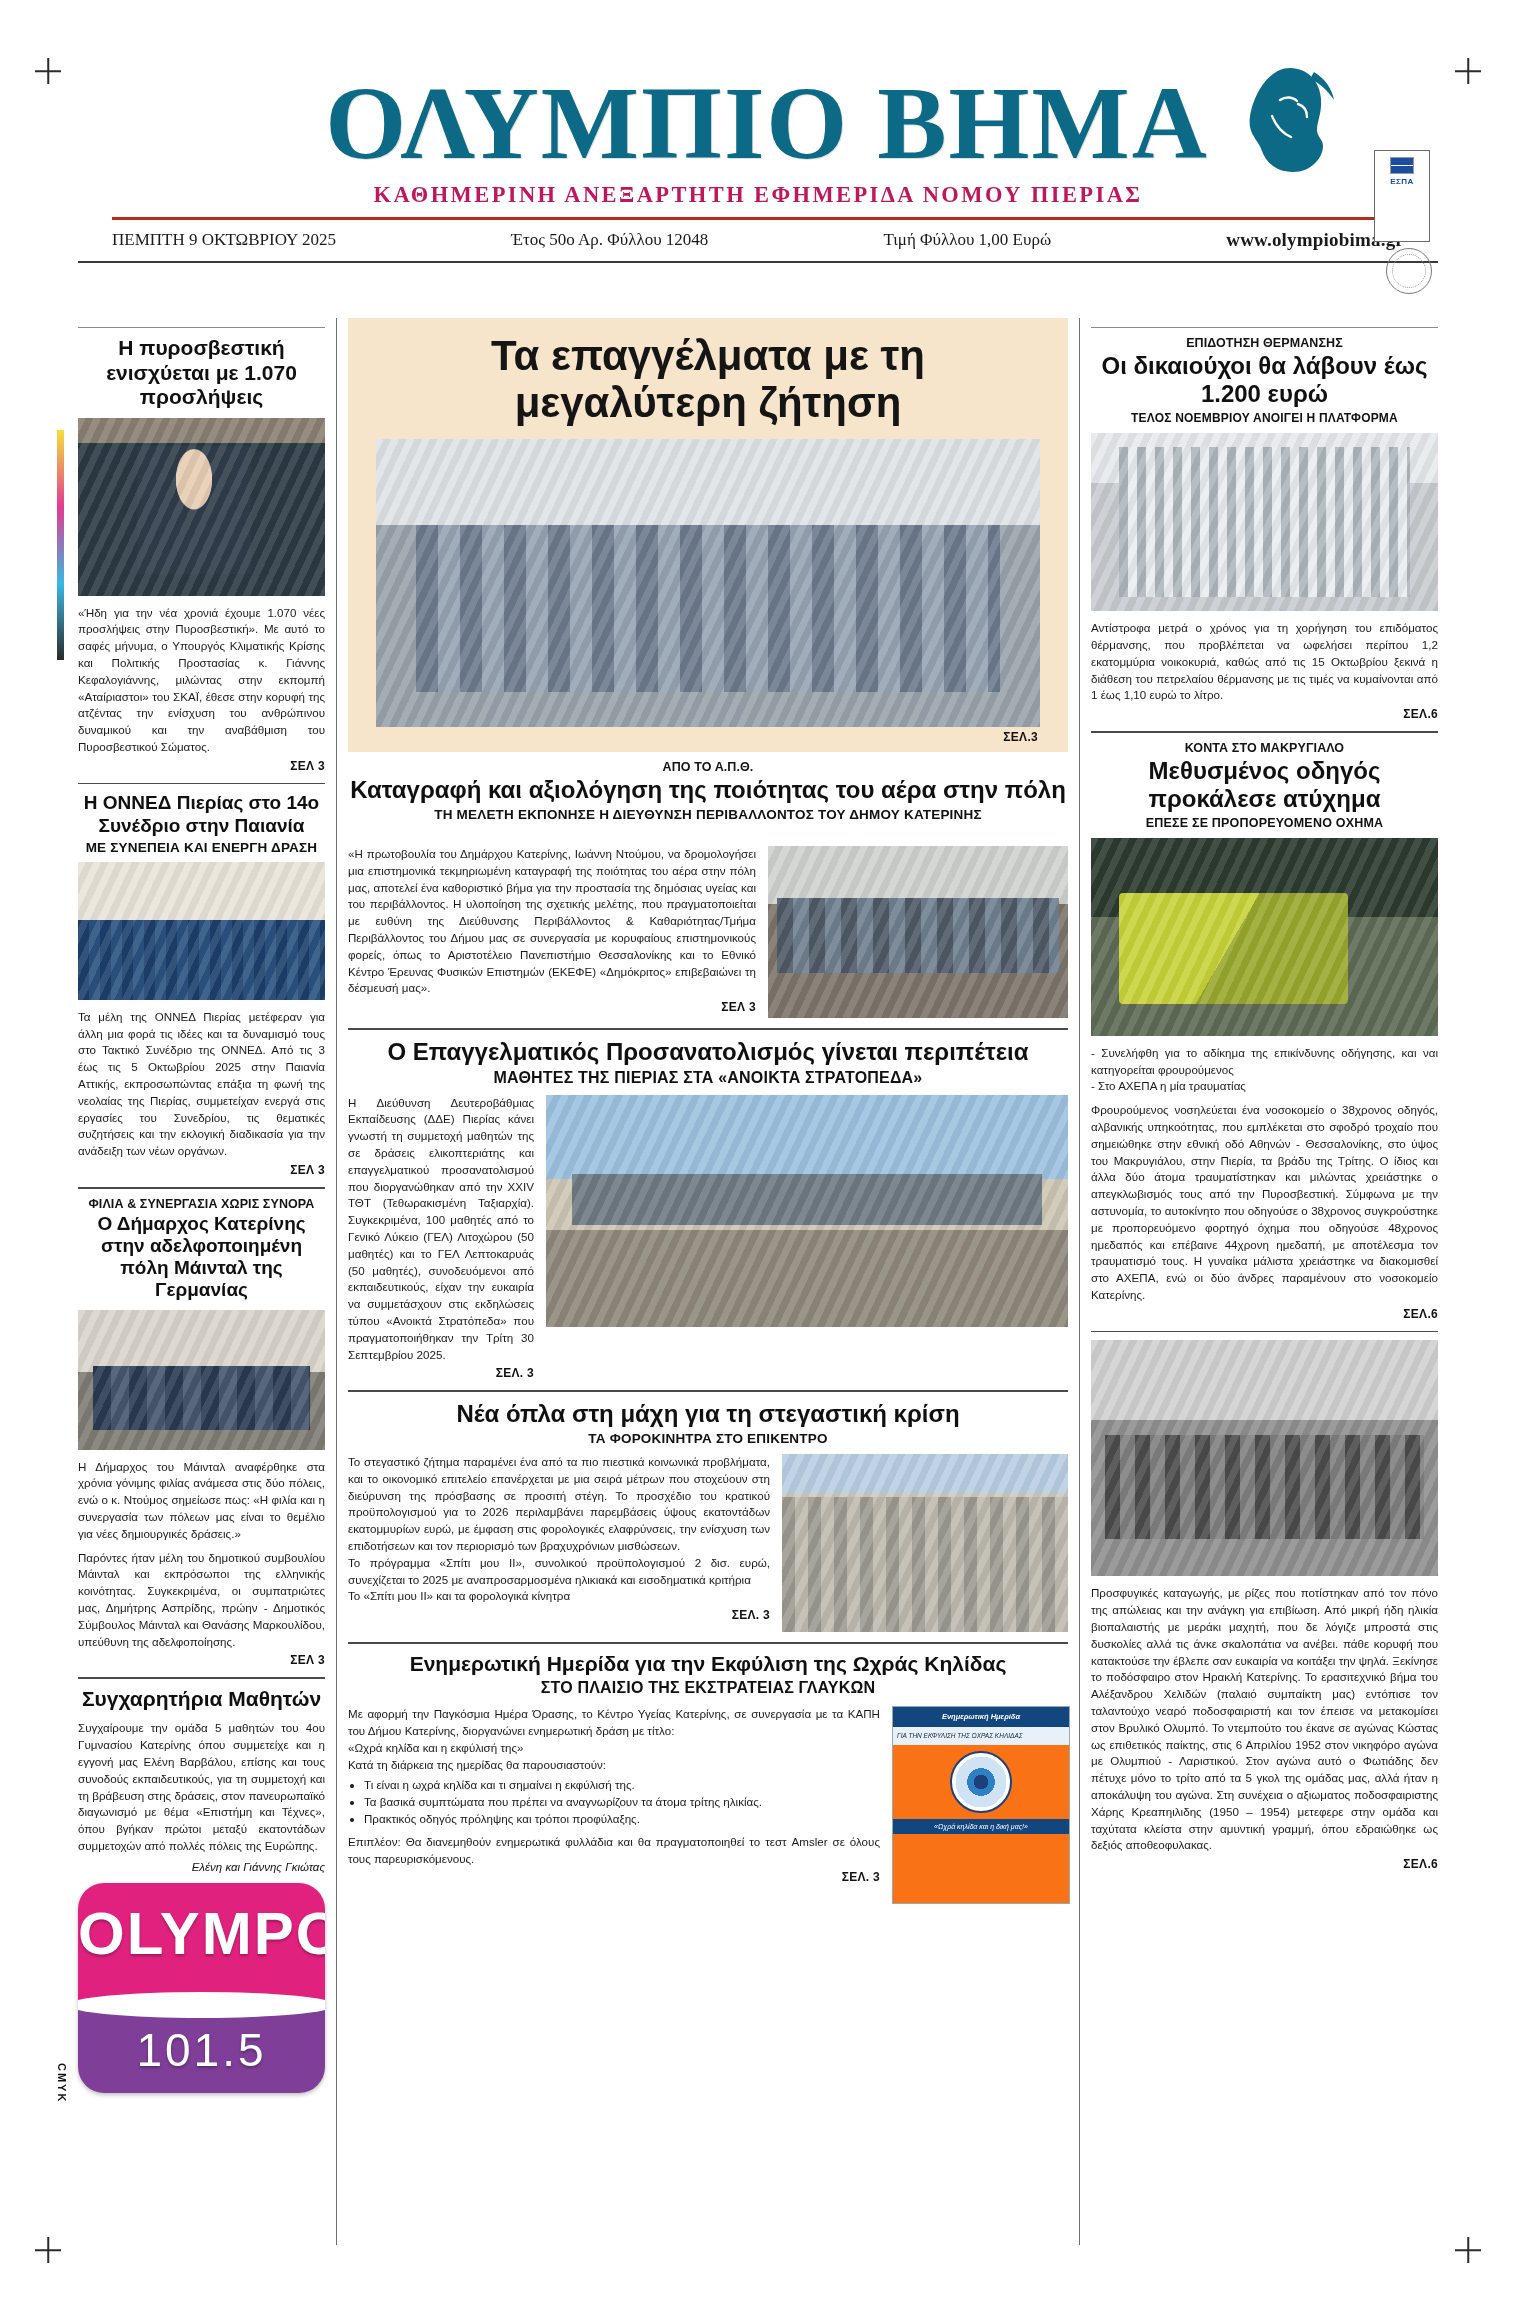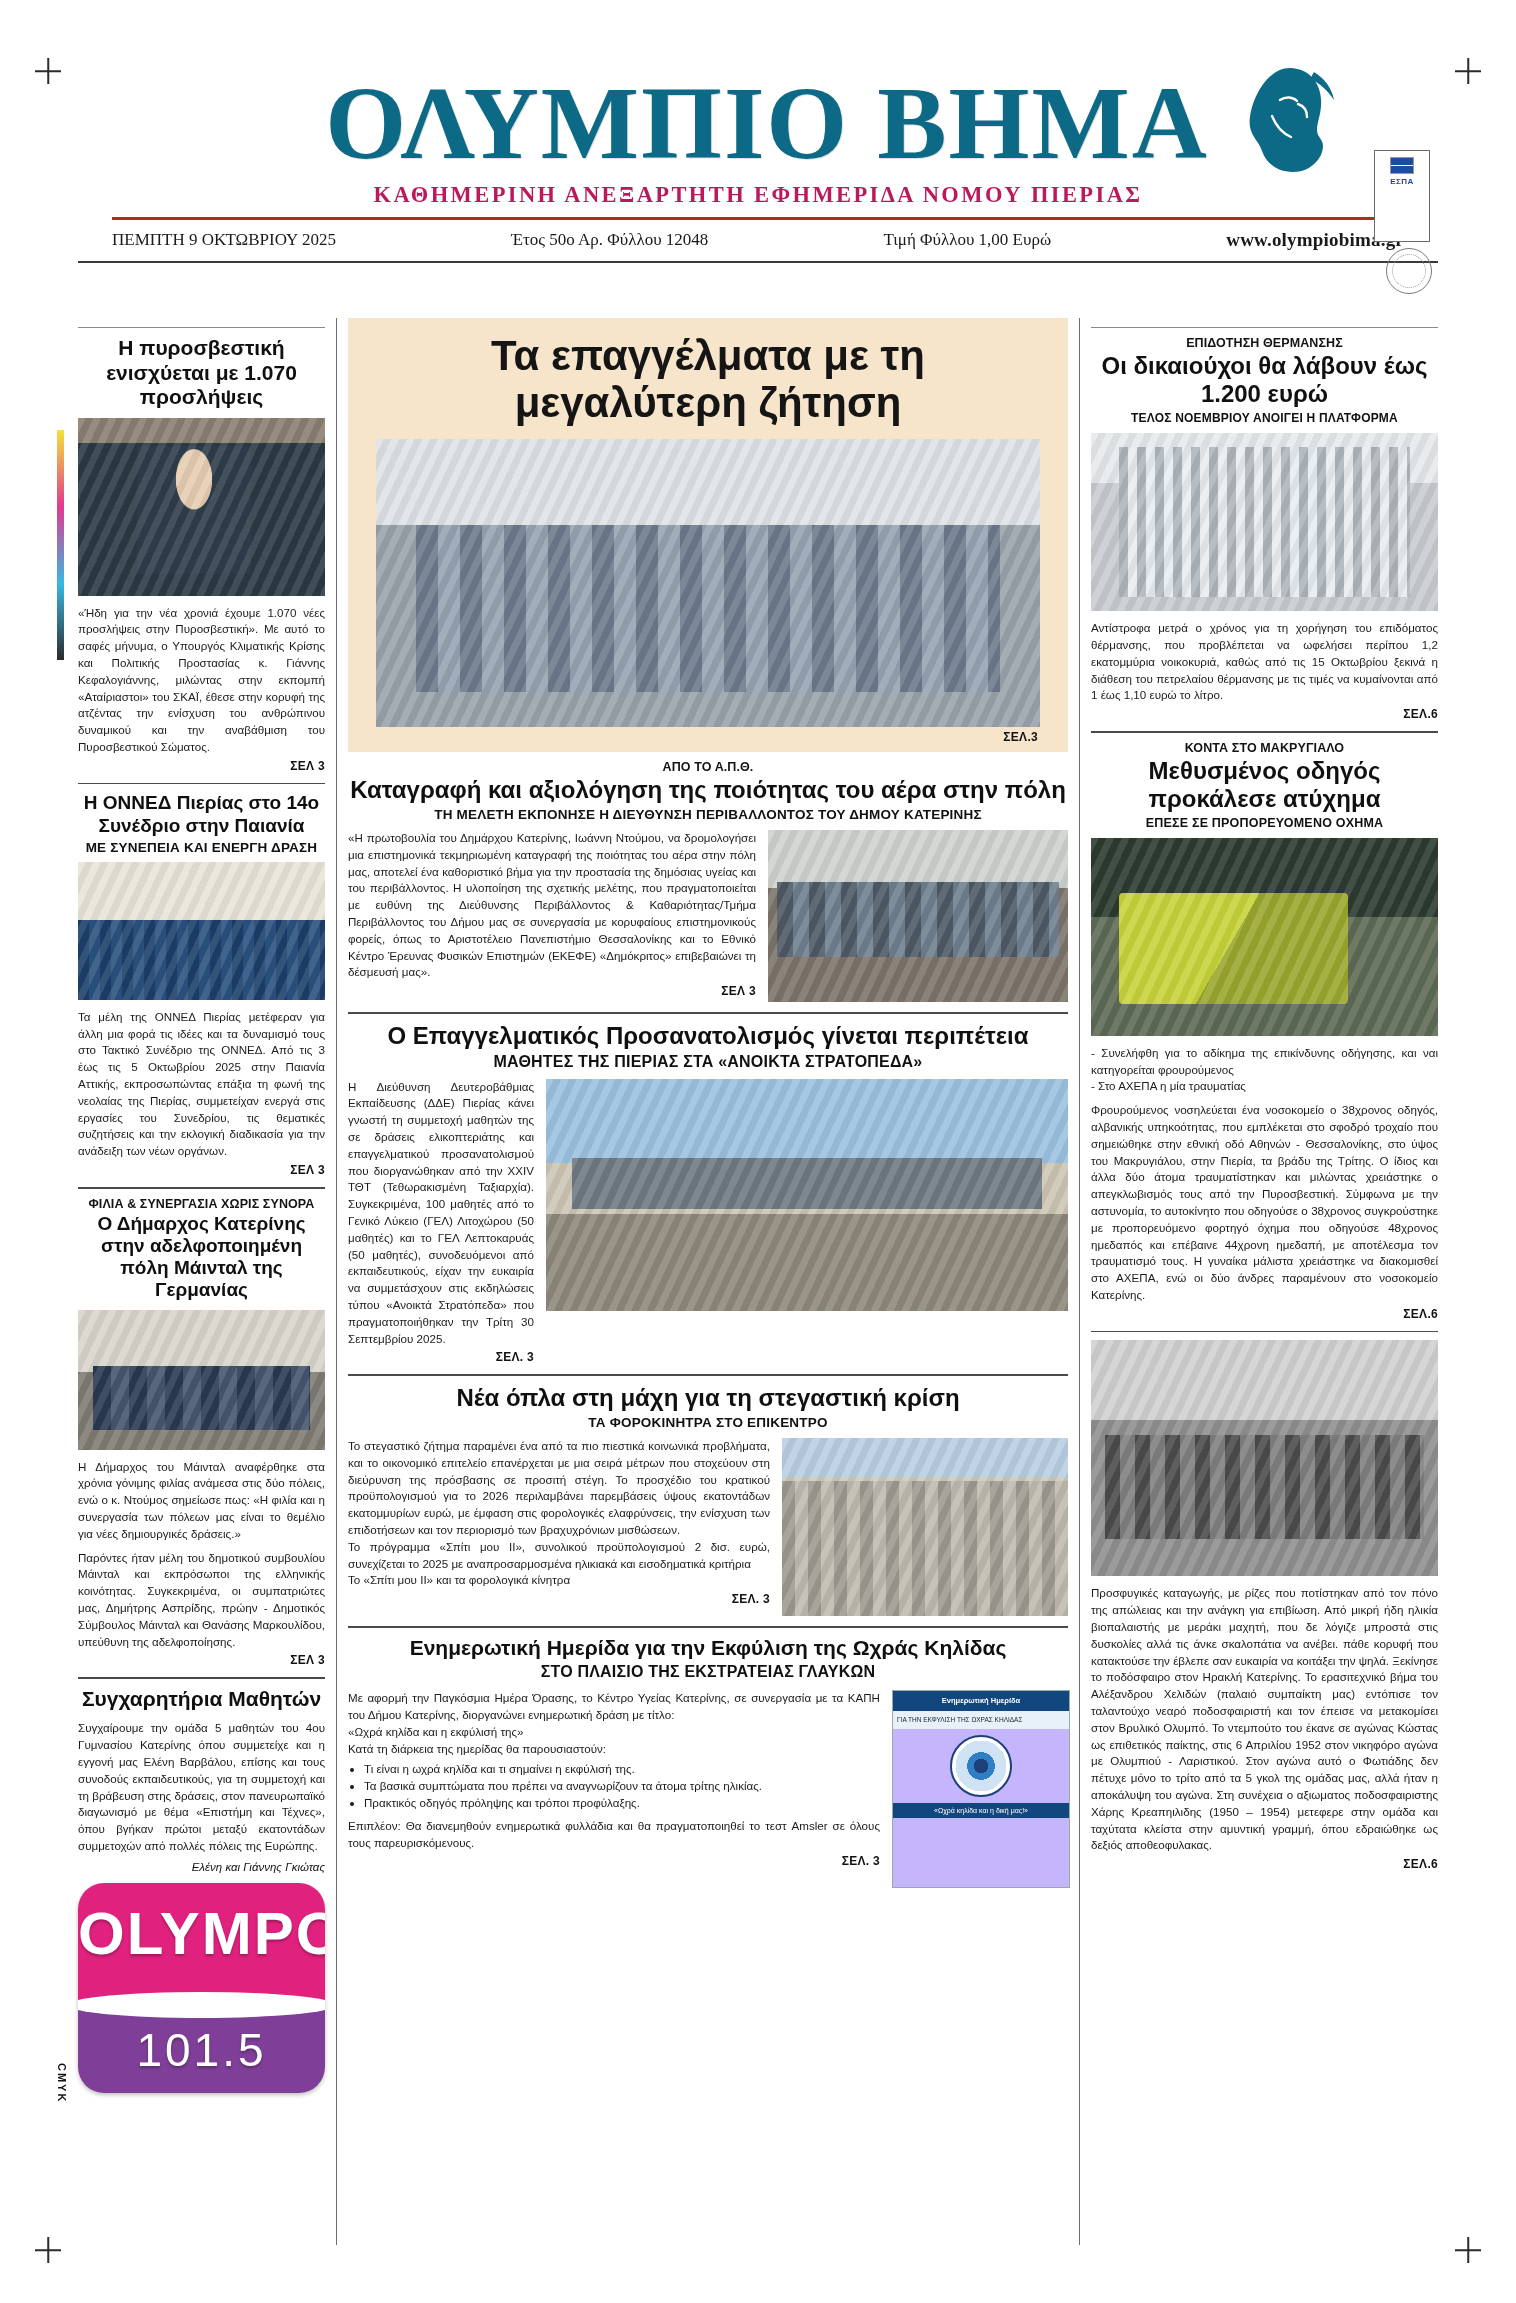--- a/index.html
+++ b/index.html
@@ -115,21 +115,21 @@
   .lead{background:#f6e4cb;padding:14px 28px 8px;}
   .lead h1{margin:0;text-align:center;font-weight:bold;font-size:42px;line-height:1.13;color:#151515;}
   .lead .sub{margin-top:12px;text-align:center;font-weight:bold;font-size:21px;letter-spacing:.4px;}
   .lead .sel{padding-right:2px;}
 
   .two{display:flex;gap:12px;}
   .two .tx{flex:1 1 0;}
   .two .im{flex:0 0 300px;}
 
   
-  .flyer{width:100%;height:100%;background:#c4b5fd;border:1px solid #9aa;position:relative;overflow:hidden;}
+  .flyer{width:100%;height:100%;background:#f97316;border:1px solid #9aa;position:relative;overflow:hidden;font-style:italic;}
   .flyer .top{background:#12467e;color:#fff;font-size:7.5px;text-align:center;padding:5px 3px;line-height:1.25;font-weight:bold;}
   .flyer .mid{background:#e8f1fa;padding:5px 4px;font-size:6.5px;color:#123;line-height:1.3;}
   .flyer .eye{width:58px;height:58px;border-radius:50%;margin:6px auto;
      background:radial-gradient(circle at 50% 50%,#1d3f7a 0 18%,#2f7fc4 18% 34%,#cfe3f4 34% 62%,#fff 62% 100%);
      border:2px solid #1d3f7a;}
   .flyer .bot{background:#12467e;color:#fff;font-size:7px;text-align:center;padding:4px 3px;}
 
   
   .radio{width:100%;height:210px;border-radius:26px;overflow:hidden;position:relative;
      background:linear-gradient(#e0227e 0 58%,#7f3f98 58% 100%);
@@ -240,21 +240,21 @@
       <div class="lead">
         <h1>Τα επαγγέλματα με τη μεγαλύτερη ζήτηση</h1>
         <div class="ph p-office" style="height:288px;margin-top:12px;"></div>
         <div class="sel">ΣΕΛ.3</div>
       </div>
 
       <div class="blk" style="margin-top:8px;">
         <div class="kicker">ΑΠΟ ΤΟ Α.Π.Θ.</div>
         <div class="hl s1" style="margin-top:2px;">Καταγραφή και αξιολόγηση της ποιότητας του αέρα στην πόλη</div>
         <div class="subhl">ΤΗ ΜΕΛΕΤΗ ΕΚΠΟΝΗΣΕ Η ΔΙΕΥΘΥΝΣΗ ΠΕΡΙΒΑΛΛΟΝΤΟΣ ΤΟΥ ΔΗΜΟΥ ΚΑΤΕΡΙΝΗΣ</div>
-        <div class="two" style="margin-top:8px;">
+        <div class="two" style="margin-top:24px;">
           <div class="tx">
             <div class="body">«Η πρωτοβουλία του Δημάρχου Κατερίνης, Ιωάννη Ντούμου, να δρομολογήσει μια επιστημονικά τεκμηριωμένη καταγραφή της ποιότητας του αέρα στην πόλη μας, αποτελεί ένα καθοριστικό βήμα για την προστασία της δημόσιας υγείας και του περιβάλλοντος. Η υλοποίηση της σχετικής μελέτης, που πραγματοποιείται με ευθύνη της Διεύθυνσης Περιβάλλοντος &amp; Καθαριότητας/Τμήμα Περιβάλλοντος του Δήμου μας σε συνεργασία με κορυφαίους επιστημονικούς φορείς, όπως το Αριστοτέλειο Πανεπιστήμιο Θεσσαλονίκης και το Εθνικό Κέντρο Έρευνας Φυσικών Επιστημών (ΕΚΕΦΕ) «Δημόκριτος» επιβεβαιώνει τη δέσμευσή μας».</div>
             <div class="sel">ΣΕΛ 3</div>
           </div>
           <div class="im">
             <div class="ph p-table" style="height:172px;"></div>
           </div>
         </div>
       </div>
 

